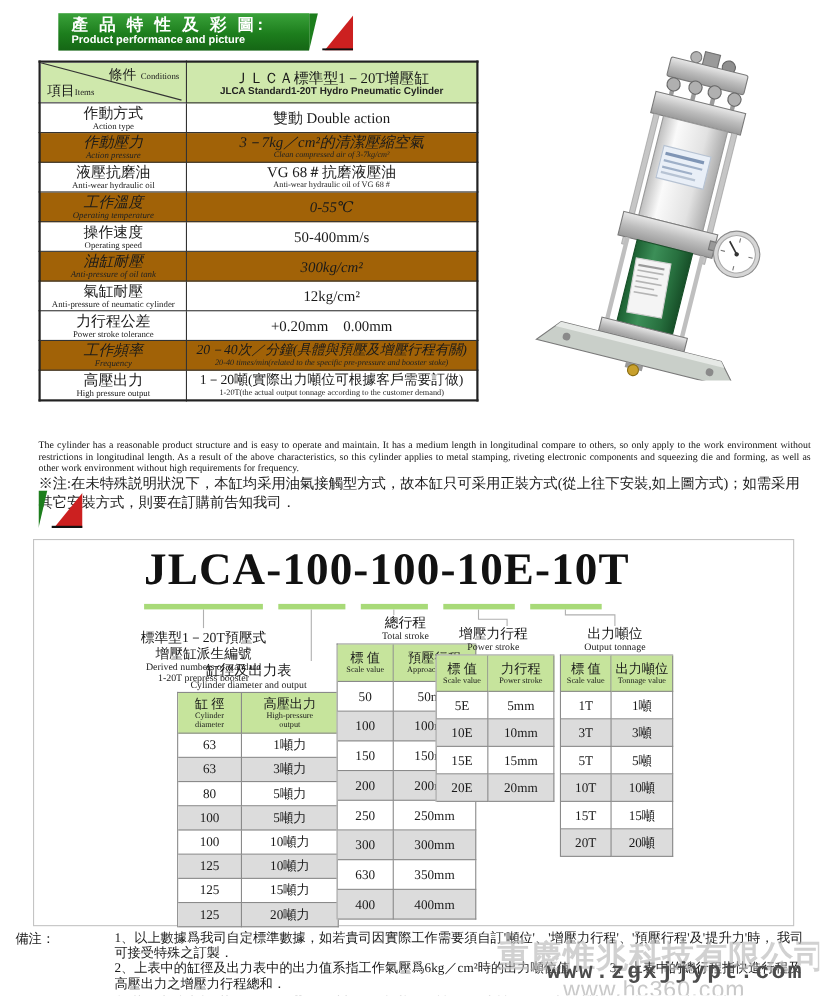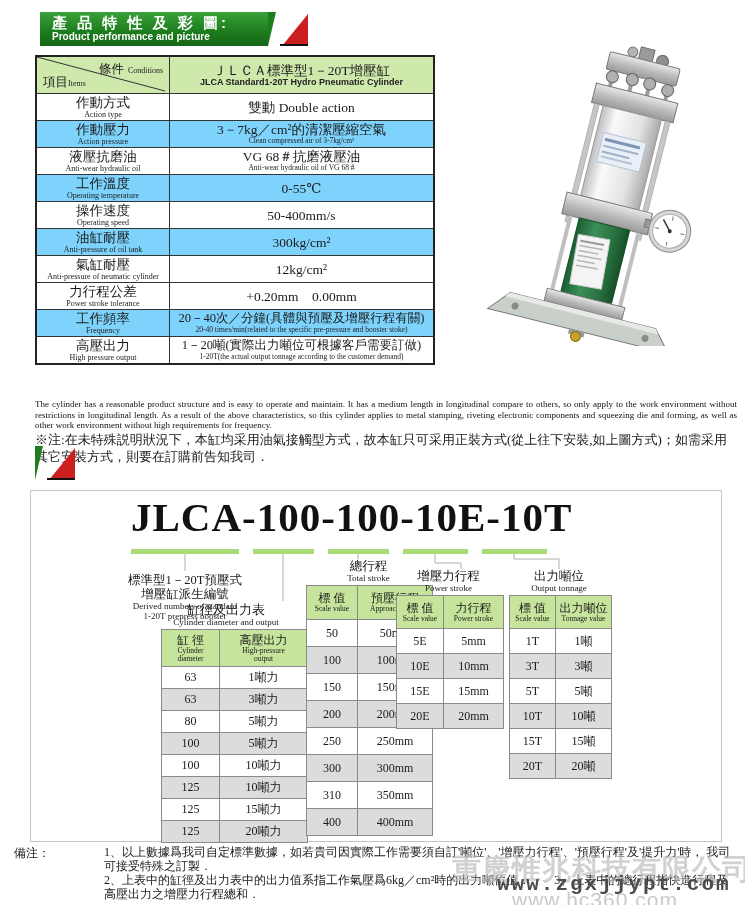--- a/index.html
+++ b/index.html
@@ -14,21 +14,21 @@
               font-size:15px;letter-spacing:3px;line-height:17px;white-space:nowrap;}
   .banner .en{font-family:"Liberation Sans","DejaVu Sans",sans-serif;font-weight:bold;
               font-size:10px;line-height:11px;white-space:nowrap;}
   .banner svg{display:block;}
 
   
   .spec{position:absolute;left:35px;top:55px;width:400px;border-collapse:collapse;
         border:2px solid #222;table-layout:fixed;}
   .spec td{border:1px solid #333;text-align:center;vertical-align:middle;padding:1px 2px;}
   .spec .lcol{width:128px;}
-  .spec tr.alt{background:#7dd3fc;}
+  .spec tr.alt{background:#a16207;font-style:italic;}
   .spec tr.head{background:#cfe8ac;}
   .spec .cn{font-size:13.5px;line-height:15px;}
   .spec .en{font-size:8px;line-height:9px;color:#222;}
   .spec .val{font-size:13.5px;line-height:15px;}
   .spec .sub{font-size:7.5px;line-height:8.5px;color:#222;}
   .corner{position:relative;height:34px;}
   .corner svg{position:absolute;left:0;top:0;width:100%;height:100%;}
   .corner .cond{position:absolute;right:6px;top:2px;text-align:right;}
   .corner .item{position:absolute;left:6px;bottom:2px;text-align:left;}
   .corner .cn2{font-size:12.5px;display:inline;}
@@ -88,21 +88,21 @@
            letter-spacing:2px;color:#4c4c4c;font-family:"Liberation Mono","DejaVu Sans Mono",monospace;
            white-space:nowrap;}
   .wm-url2{position:absolute;left:512px;top:888px;font-size:21px;color:#c9c9c9;
            letter-spacing:1px;font-family:"Liberation Sans","DejaVu Sans",sans-serif;white-space:nowrap;}
 </style>
 </head>
 <body>
 
 <div class="page">
 
-  <div class="banner" style="left:40px;top:12px;">
+  <div class="banner" style="left:53px;top:12px;">
     <div class="bg">
       <div class="cn">產 品 特 性 及 彩 圖:</div>
       <div class="en">Product performance and picture</div>
     </div>
     <svg width="40" height="34" viewBox="0 0 40 34">
       <polygon points="0,0 8,0 0,34" fill="#1d7e1d"></polygon>
       <polygon points="14,34 40,2 40,34" fill="#cc2020"></polygon>
       <rect x="12" y="32" width="28" height="2" fill="#111"></rect>
     </svg>
   </div>
@@ -470,21 +470,21 @@
       <div class="row alt">
           <div class="cell c1">
             <span class="v">300</span>
           </div>
           <div class="cell c2">
             <span class="v">300mm</span>
           </div>
         </div>
       <div class="row">
           <div class="cell c1">
-            <span class="v">310</span>
+            <span class="v">630</span>
           </div>
           <div class="cell c2">
             <span class="v">350mm</span>
           </div>
         </div>
       <div class="row alt">
           <div class="cell c1">
             <span class="v">400</span>
           </div>
           <div class="cell c2">

